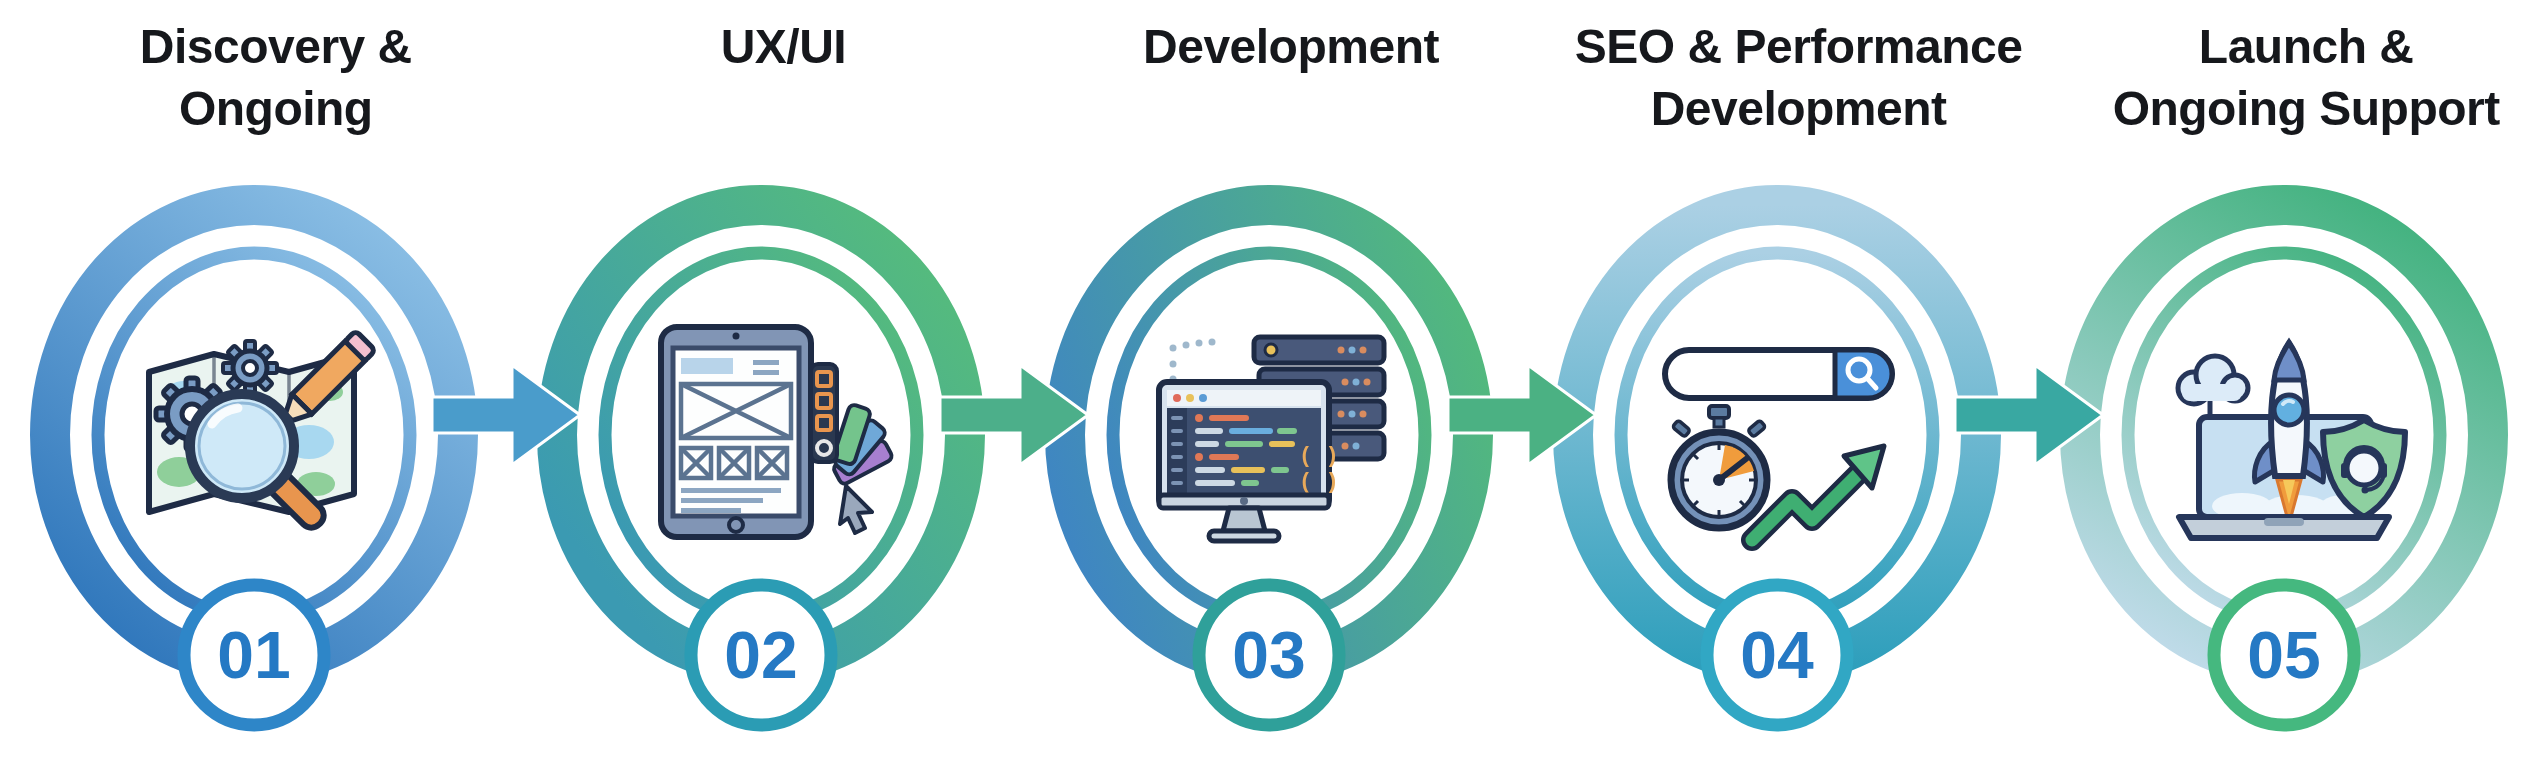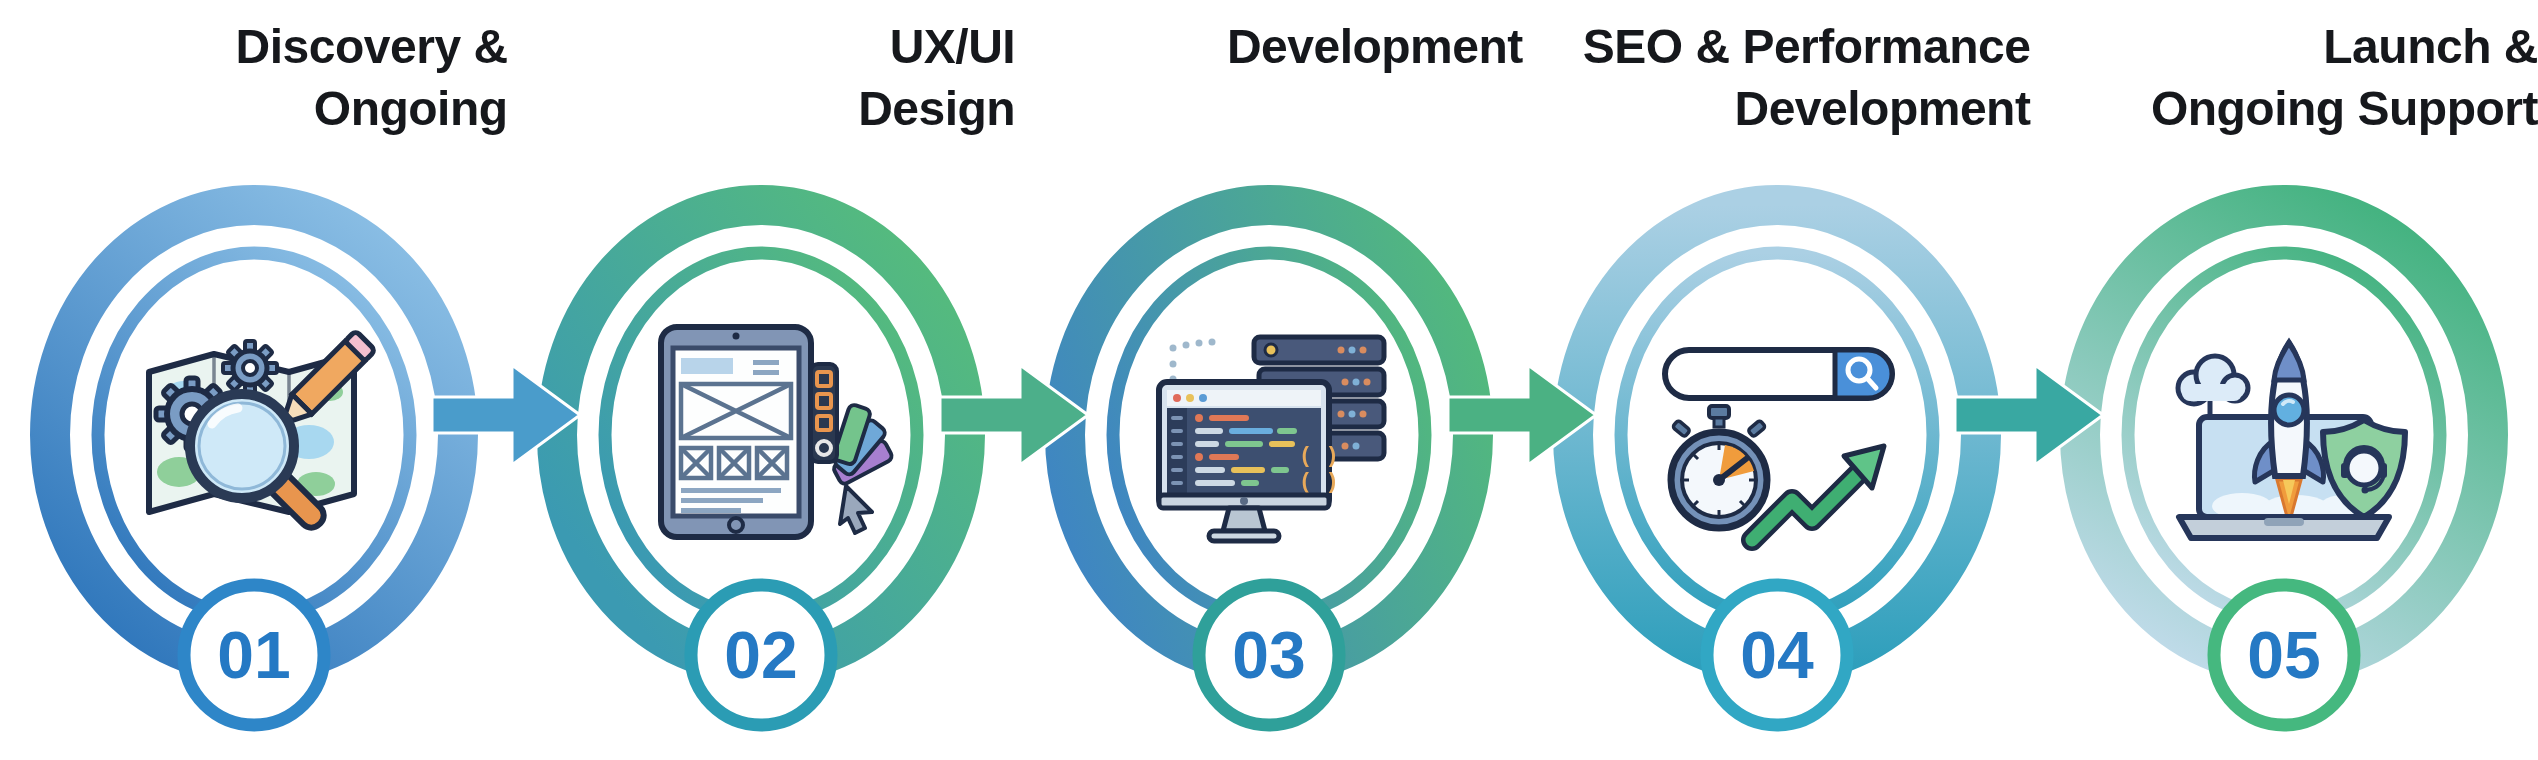--- a/index.html
+++ b/index.html
@@ -7,21 +7,21 @@
     position:relative;
     width:2538px;height:760px;
     background:#ffffff;
     font-family:"Liberation Sans",sans-serif;
     display:flex;
     overflow:hidden;
   }
   .step{position:relative;flex:1 1 0;}
   .step-title{
     position:absolute;top:16px;left:0;right:0;
-    text-align:right;
+    text-align:center;
     font-weight:bold;font-size:48px;line-height:62px;
     letter-spacing:-0.5px;
     color:#16181c;
     text-shadow:0 1px 1px rgba(255,255,255,.55);
     padding-left:44px;
   }
   .step-title span{display:block;}
   .ring-svg{
     position:absolute;top:150px;left:50%;
     margin-left:-235px;
@@ -106,21 +106,20 @@
         </g>
       </g>
       <circle cx="235" cy="505" r="70" fill="#ffffff" stroke-width="13" stroke="#2e86c8"></circle>
       <text x="235" y="528" text-anchor="middle" font-family="Liberation Sans, sans-serif" font-size="66" font-weight="bold" fill="#2579c4">01</text>
     </svg>
   </div>
 
   <div class="step">
     <div class="step-title">
       <span>UX/UI</span>
-      <span>Design</span>
     </div>
     <svg class="ring-svg" viewBox="0 0 470 600">
       <defs>
         <linearGradient id="grad-s1" x1="0.9" y1="0.1" x2="0.1" y2="0.8">
           <stop offset="0" stop-color="#55bb7d"></stop>
           <stop offset="1" stop-color="#3b9ab2"></stop>
         </linearGradient>
       </defs>
       <ellipse cx="235" cy="285" rx="204" ry="230" fill="none" stroke="url(#grad-s1)" stroke-width="40"></ellipse>
       <ellipse cx="235" cy="285" rx="156" ry="182" fill="none" stroke="url(#grad-s1)" stroke-width="13"></ellipse>

